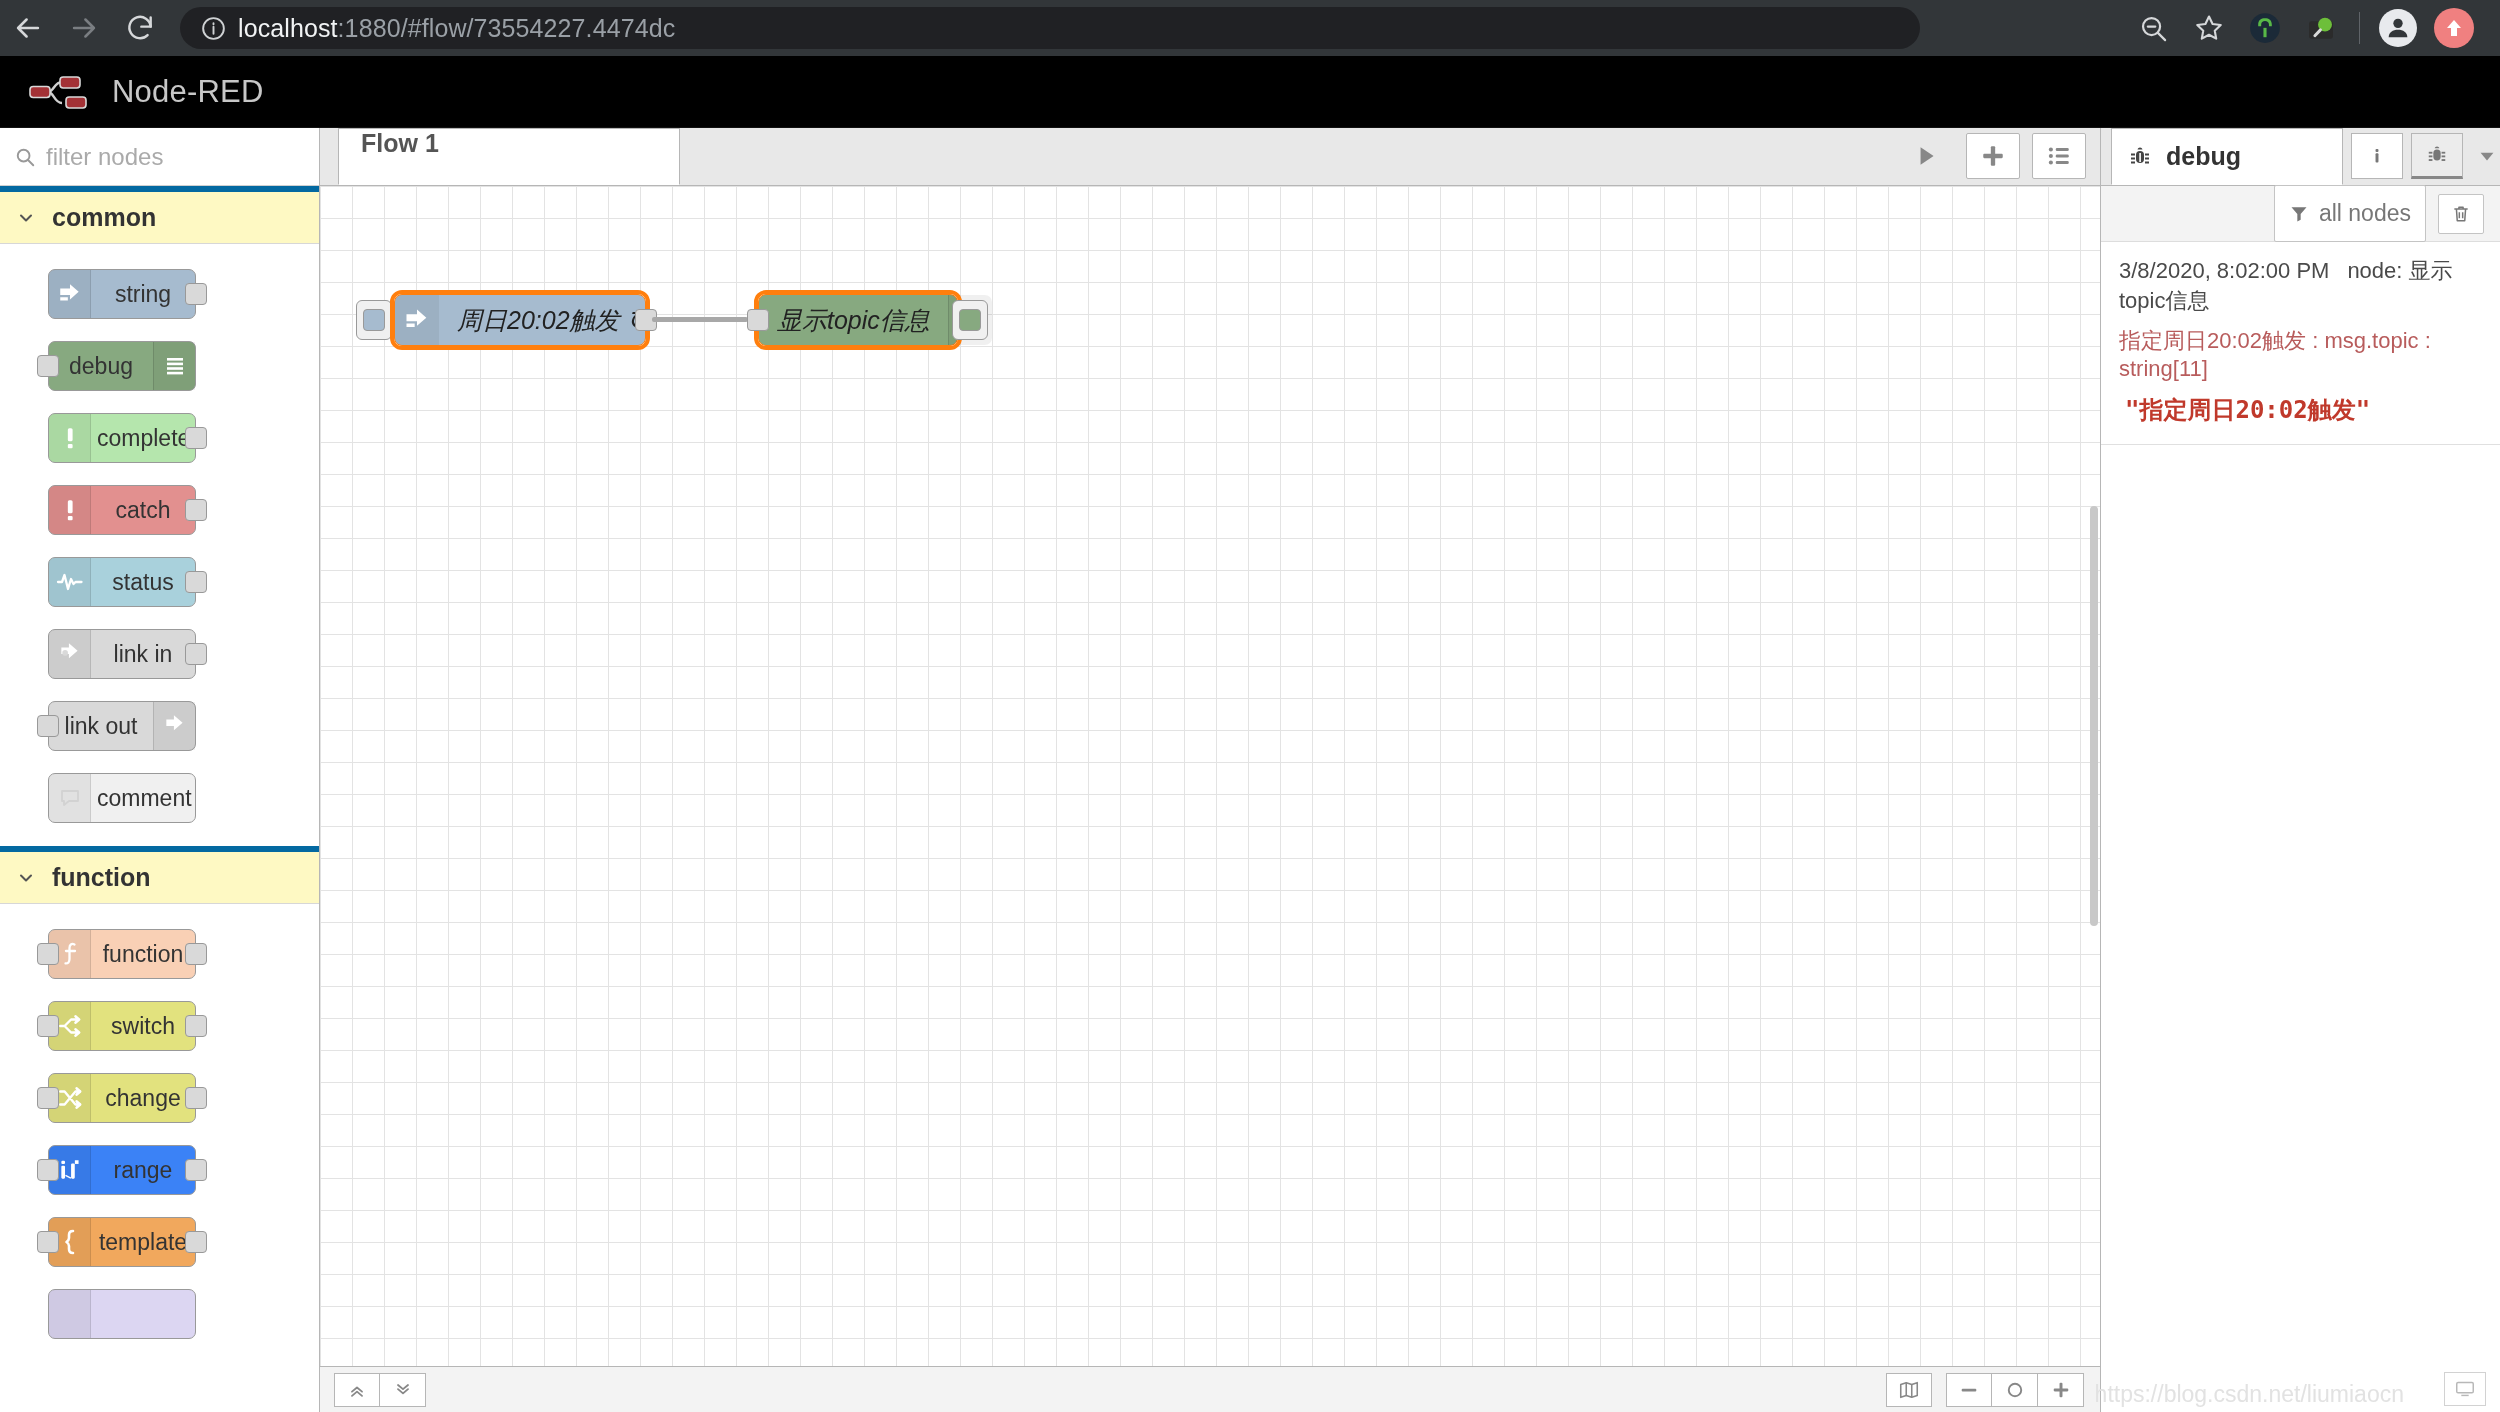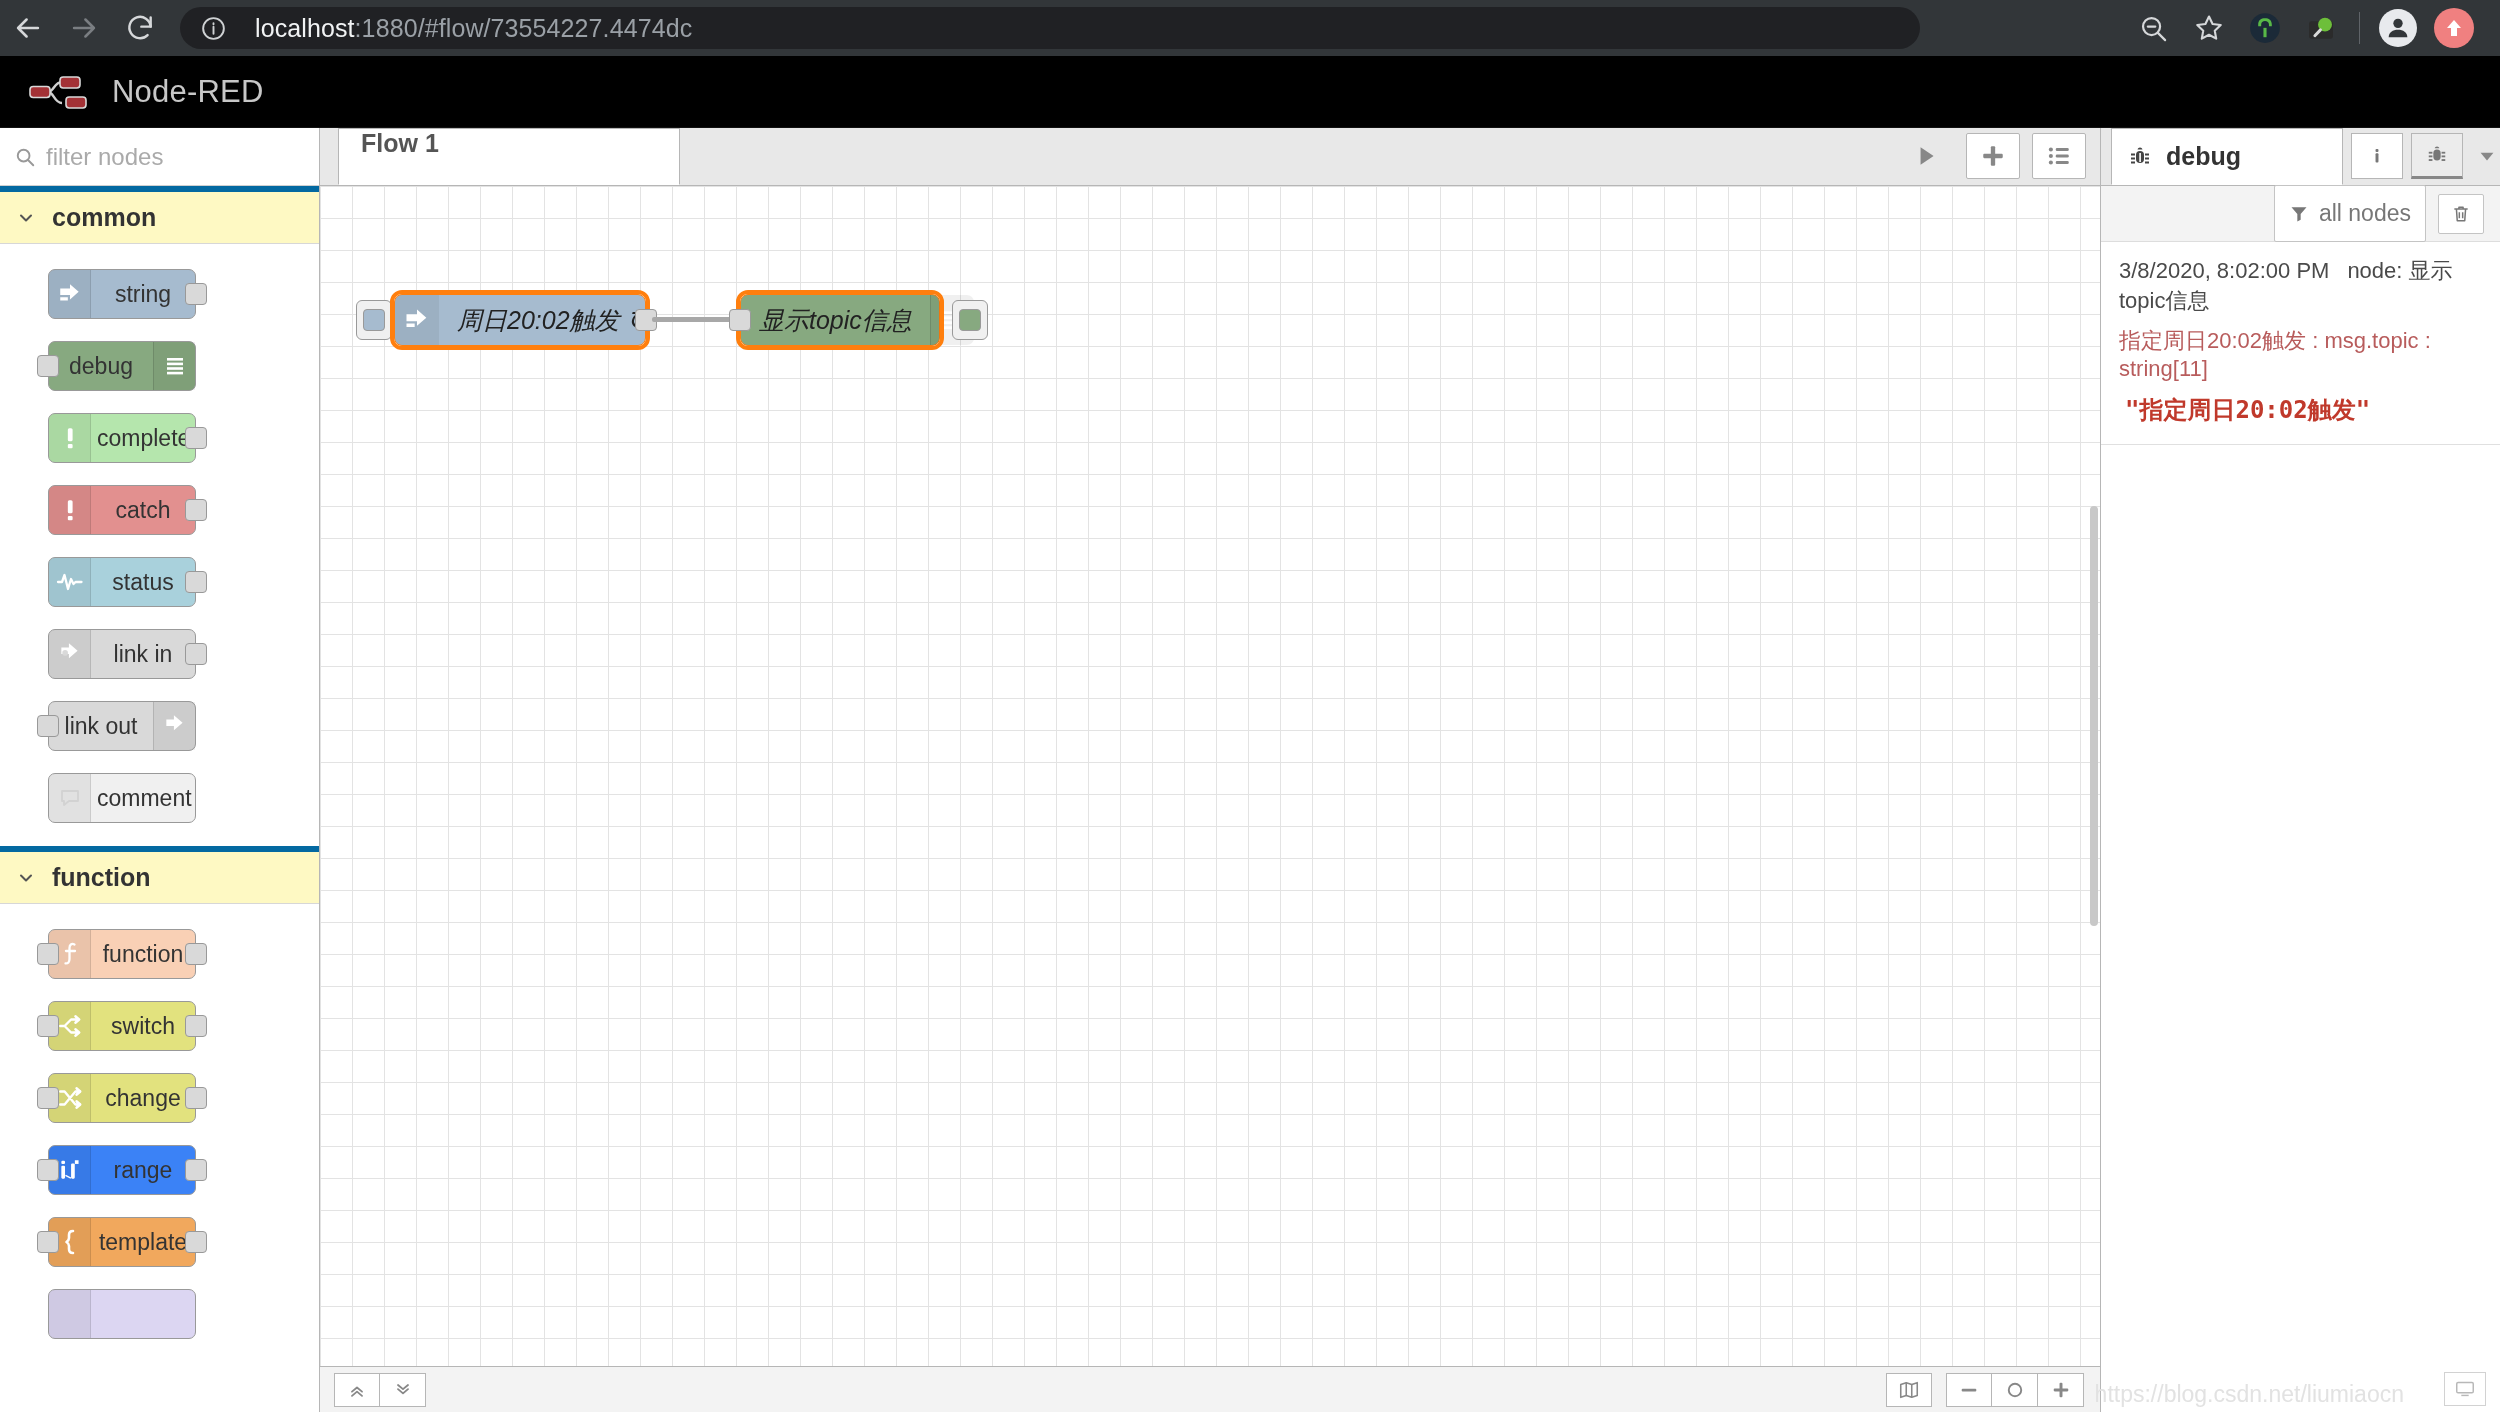--- a/index.html
+++ b/index.html
@@ -21,21 +21,21 @@
   }
   .nav-btn.disabled { color: #7a7e82; }
   .nav-btn svg { display: block; }
   .omnibox {
     margin-left: 12px; height: 42px; flex: 1; max-width: 1740px;
     background: #202124; border-radius: 21px;
     display: flex; align-items: center; padding: 0 18px;
   }
   .omni-info { width: 30px; height: 30px; flex: none; color: #cfd2d4; display:flex; align-items:center; justify-content:center;}
   .omni-url {
-    margin-left: 27px; font-size: 25px; color: #9aa0a6; white-space: nowrap;
+    margin-left: 10px; font-size: 25px; color: #9aa0a6; white-space: nowrap;
     letter-spacing: 0.1px;
   }
   .omni-url .host { color: #f1f3f4; }
   .browser-right { margin-left: auto; display: flex; align-items: center; padding-right: 18px; }
   .br-icon { width: 56px; height: 56px; display: flex; align-items: center; justify-content: center; color: #d6d8da; }
   .br-sep { width: 1px; height: 32px; background: #5f6368; margin: 0 10px; }
   .avatar-circle {
     width: 38px; height: 38px; border-radius: 50%; background: #e8eaed;
     display: flex; align-items: center; justify-content: center; color: #323639;
   }
@@ -570,21 +570,21 @@
               <path d="M3 7h9V3l8 7-8 7v-4H3z"></path>
               <path d="M3 15h7v3H3z"></path>
             </svg>
         </div>
         <div class="flabel">周日20:02触发 ↻</div>
         <div class="port out"></div>
       </div>
 
       <div class="wire" style="left:332px; top:131px; width:96px;"></div>
 
-      <div class="fnode selected" style="left:420px; top:108px; width:200px; background:#87a980;">
+      <div class="fnode selected" style="left:438px; top:108px; width:200px; background:#87a980;">
         <div class="icon-box right">
           <svg width="26" height="26" viewBox="0 0 24 24" fill="#fff">
               <rect x="4" y="4" width="16" height="2.6"></rect>
               <rect x="4" y="8.6" width="16" height="2.6"></rect>
               <rect x="4" y="13.2" width="16" height="2.6"></rect>
               <rect x="4" y="17.8" width="16" height="2.6"></rect>
             </svg>
         </div>
         <div class="flabel">显示topic信息</div>
         <div class="port in"></div>

